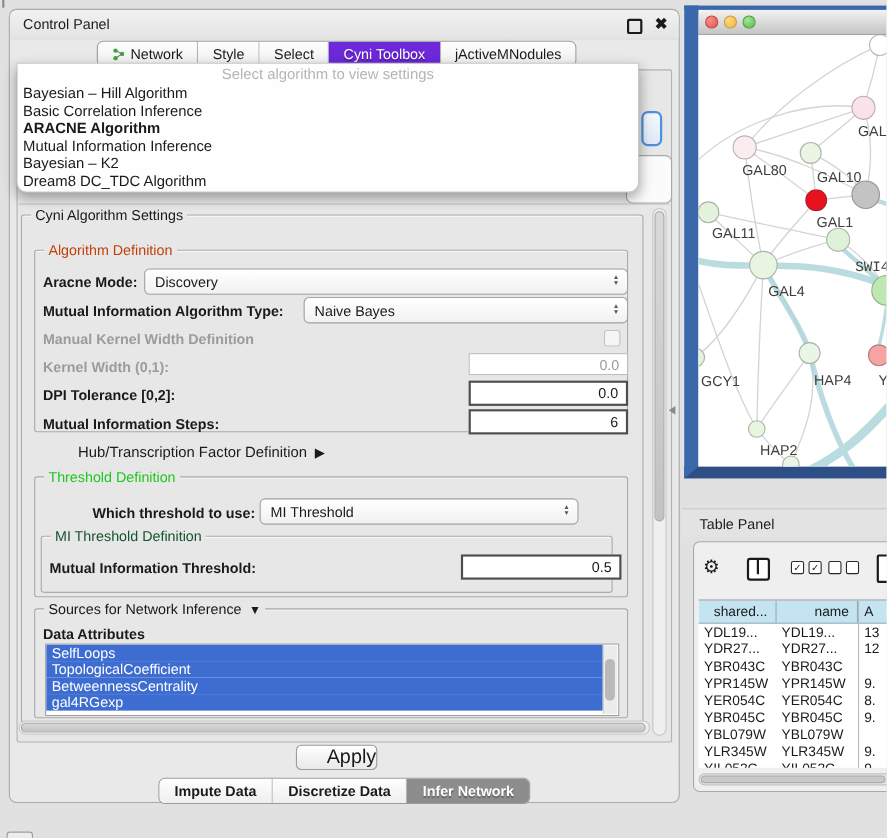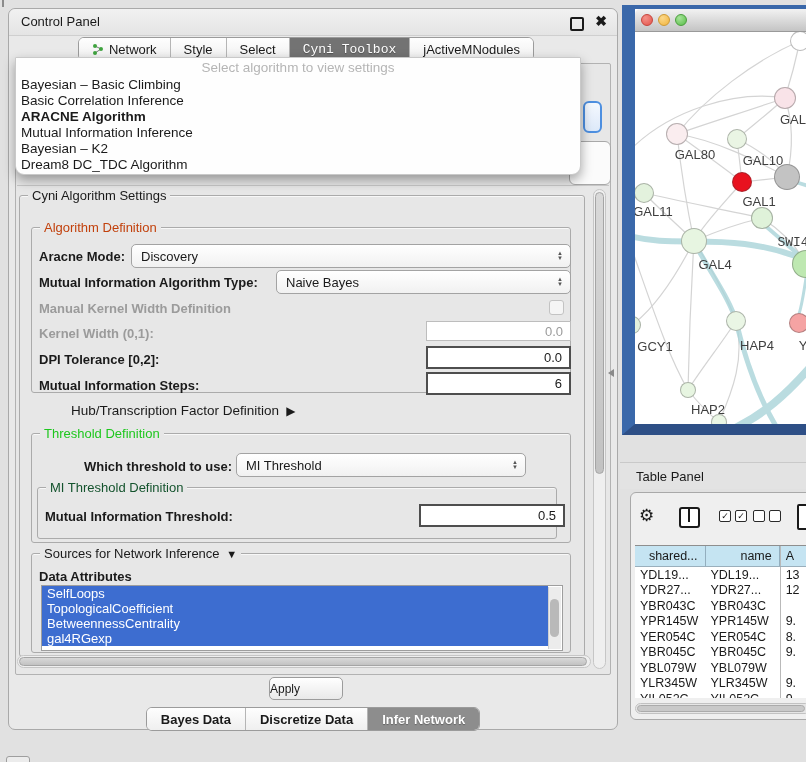--- a/index.html
+++ b/index.html
@@ -15,21 +15,21 @@
   #cp-title{position:absolute;left:12px;top:5px;font-size:13px;}
   .win-float{position:absolute;right:33px;top:8px;width:10px;height:10px;border:2px solid #1A1A1A;border-radius:2px;}
   .win-close{position:absolute;right:10px;top:4px;font-size:14px;font-weight:bold;}
 
   
   #top-tabbar{position:absolute;left:0;right:14px;top:28px;display:flex;justify-content:center;}
   .tabgroup{display:inline-flex;border:1px solid #9B9B9B;border-radius:6px;overflow:hidden;background:#FDFDFD;height:22px;}
   .tab{display:flex;align-items:center;gap:5px;padding:0 13px;font-size:13px;
        background:linear-gradient(#FEFEFE,#EFEFEF);border-right:1px solid #B5B5B5;white-space:nowrap;}
   .tab:last-child{border-right:none;}
-  .tab.selected{background:#737373;color:#FFFFFF;text-shadow:0 1px 1px rgba(0,0,0,.3);font-family:Liberation Mono, monospace;}
+  .tab.selected{background:#6d28d9;color:#FFFFFF;text-shadow:0 1px 1px rgba(0,0,0,.3);}
   .btab.selected{background:#8D8D8D;color:#FFFFFF;text-shadow:0 1px 1px rgba(0,0,0,.3);}
 
   
   #inner-panel{position:absolute;left:6px;top:54px;width:596px;height:612px;
     background:#E7E7E7;border:1px solid #B2B2B2;border-radius:2px;box-sizing:border-box;}
   #inner-divider{position:absolute;left:8px;top:176px;width:592px;height:1px;background:#C6C6C6;}
 
   
   .frag-box{position:absolute;background:#FBFBFB;border:1px solid #A8A8A8;border-radius:6px;}
   .frag-spinner{position:absolute;left:574px;top:92px;width:15px;height:28px;border:2px solid #4D8FE0;
@@ -60,23 +60,23 @@
     border:1px solid #9E9E9E;overflow:hidden;}
   .attr-item{height:15px;line-height:15px;font-size:13px;padding-left:5px;
     background:#3D6DD0;color:#FFFFFF;width:506px;box-sizing:border-box;}
   #attr-scroll{position:absolute;right:1px;top:1px;width:12px;height:62px;background:#ECECEC;border-left:1px solid #D0D0D0;}
   #attr-thumb{position:absolute;left:1px;top:12px;width:9px;height:38px;background:#B9B9B9;border-radius:5px;}
 
   
   .sb-track{position:absolute;background:#EFEFEF;border:1px solid #C6C6C6;border-radius:7px;box-sizing:border-box;}
   .sb-thumb{position:absolute;background:linear-gradient(#D9D9D9,#C2C2C2);border:1px solid #A5A5A5;border-radius:6px;box-sizing:border-box;}
 
-  #apply-btn{position:absolute;left:260px;top:668px;width:72px;height:21px;font-size:12px;
+  #apply-btn{position:absolute;left:260px;top:668px;width:72px;height:21px;font-size:18px;
     background:linear-gradient(#FFFFFF,#E9E9E9);border:1px solid #9C9C9C;border-radius:5px;
-    display:flex;align-items:center;justify-content:flex-start;}
+    display:flex;align-items:center;justify-content:flex-end;}
 
   #bottom-tabbar{position:absolute;left:0;right:0;top:698px;display:flex;justify-content:center;}
   .btab{display:flex;align-items:center;padding:0 14px;font-size:13px;font-weight:bold;
     background:linear-gradient(#FEFEFE,#EFEFEF);border-right:1px solid #B5B5B5;}
   .btab:last-child{border-right:none;}
 
   
   #algo-dropdown{position:absolute;left:6px;top:48px;width:566px;height:118px;background:#FEFEFE;
     border:1px solid #C9C9C9;border-radius:1px 1px 9px 9px;box-shadow:0 5px 12px rgba(0,0,0,.35);
     box-sizing:border-box;padding-top:2px;z-index:20;}
@@ -253,36 +253,36 @@
   <div class="sb-track" style="left:8px;top:646px;width:574px;height:13px;">
     <div class="sb-thumb" style="left:1px;top:1px;width:568px;height:9px;"></div>
   </div>
   <div class="sb-track" style="left:584px;top:180px;width:13px;height:480px;">
     <div class="sb-thumb" style="left:1px;top:2px;width:9px;height:282px;"></div>
   </div>
 
   <div id="algo-dropdown">
     <div id="algo-placeholder">Select algorithm to view settings</div>
     <div id="algo-options">
-        <div class="algo-option">Bayesian – Basic Climbing</div>
+        <div class="algo-option">Bayesian – Hill Algorithm</div>
         <div class="algo-option">Basic Correlation Inference</div>
         <div class="algo-option bold">ARACNE Algorithm</div>
         <div class="algo-option">Mutual Information Inference</div>
         <div class="algo-option">Bayesian – K2</div>
         <div class="algo-option">Dream8 DC_TDC Algorithm</div>
       </div>
   </div>
 
   <div id="apply-btn">
     <span>Apply</span>
   </div>
 
   <div id="bottom-tabbar">
     <div class="tabgroup" id="bottom-tabs">
-        <div class="btab">Bayes Data</div>
+        <div class="btab">Impute Data</div>
         <div class="btab">Discretize Data</div>
         <div class="btab selected">Infer Network</div>
       </div>
   </div>
 </div>
 
 <div id="collapse-handle"></div>
 
 <div id="network-window">
   <div id="net-titlebar">
@@ -340,21 +340,21 @@
         <div class="net-node" style="left: 157px; top: 218px; width: 28px; height: 28px; background: rgb(190, 232, 177);"></div>
         <div class="net-node" style="left: -12px; top: 284px; width: 18px; height: 18px; background: rgb(227, 242, 221);"></div>
         <div class="net-node" style="left: 91px; top: 279px; width: 20px; height: 20px; background: rgb(234, 246, 229);"></div>
         <div class="net-node" style="left: 154px; top: 281px; width: 20px; height: 20px; background: rgb(245, 163, 163);"></div>
         <div class="net-node" style="left: 45px; top: 350px; width: 16px; height: 16px; background: rgb(231, 245, 225);"></div>
         <div class="net-node" style="left: 76px; top: 382px; width: 16px; height: 16px; background: rgb(234, 246, 229);"></div>
         <div class="net-label" style="left: 158px; top: 80px;">GAL</div>
         <div class="net-label" style="left: 60px; top: 115px;">GAL80</div>
         <div class="net-label" style="left: 128px; top: 121px;">GAL10</div>
         <div class="net-label" style="left: 124px; top: 162px;">GAL1</div>
-        <div class="net-label" style="left: 18px; top: 172px;">GAL11</div>
+        <div class="net-label" style="left: 32px; top: 172px;">GAL11</div>
         <div class="net-label" style="left: 158px; top: 203px; font-family: Liberation Mono, monospace;">SWI4</div>
         <div class="net-label" style="left: 80px; top: 225px;">GAL4</div>
         <div class="net-label" style="left: 20px; top: 307px;">GCY1</div>
         <div class="net-label" style="left: 122px; top: 306px;">HAP4</div>
         <div class="net-label" style="left: 168px; top: 306px;">Y</div>
         <div class="net-label" style="left: 73px; top: 370px;">HAP2</div>
       </div>
   </div>
 </div>
 

